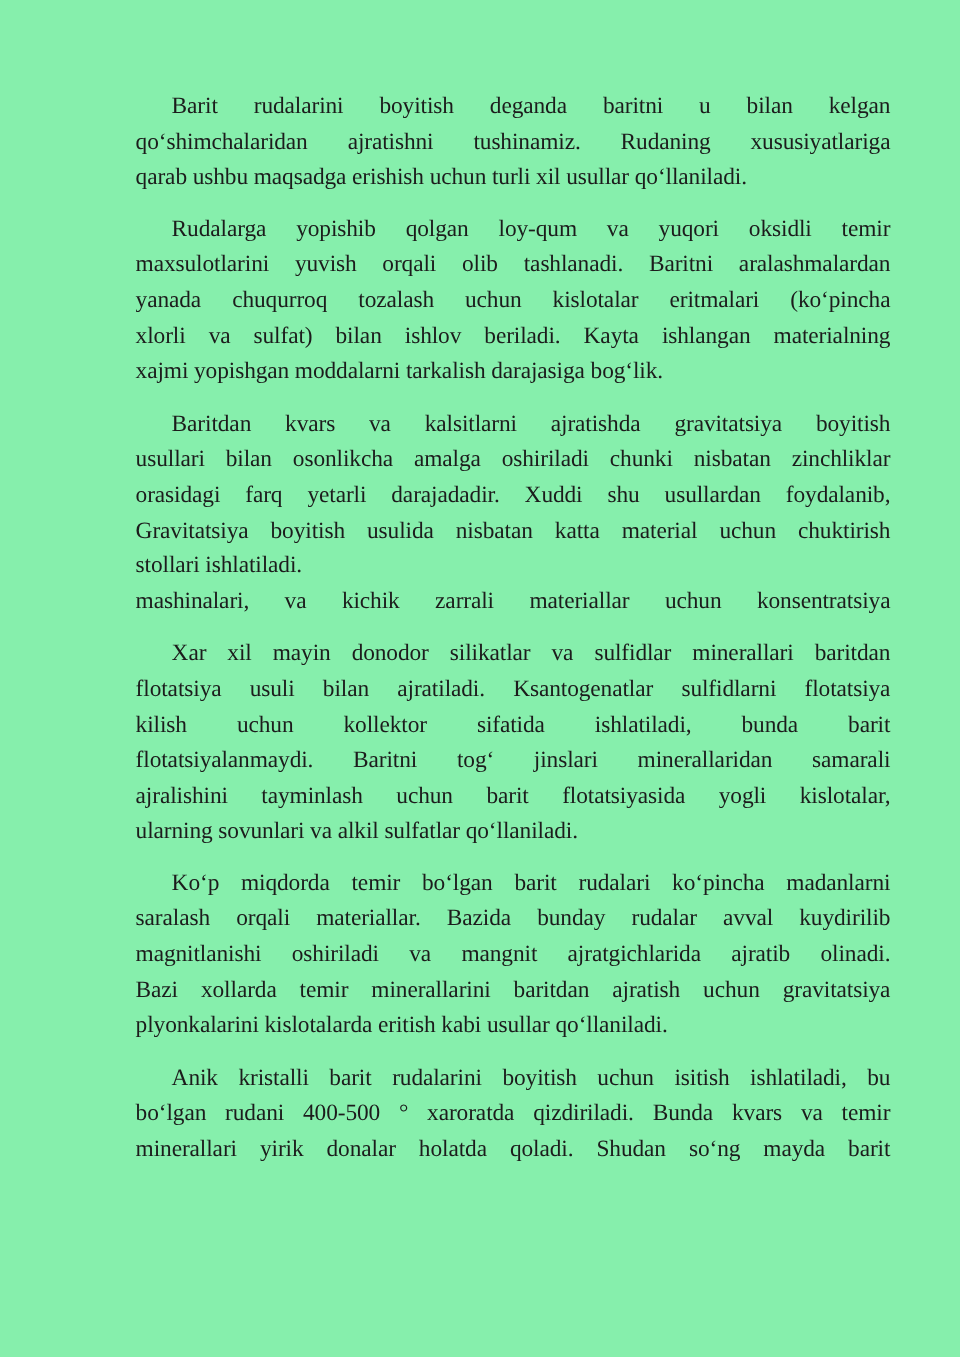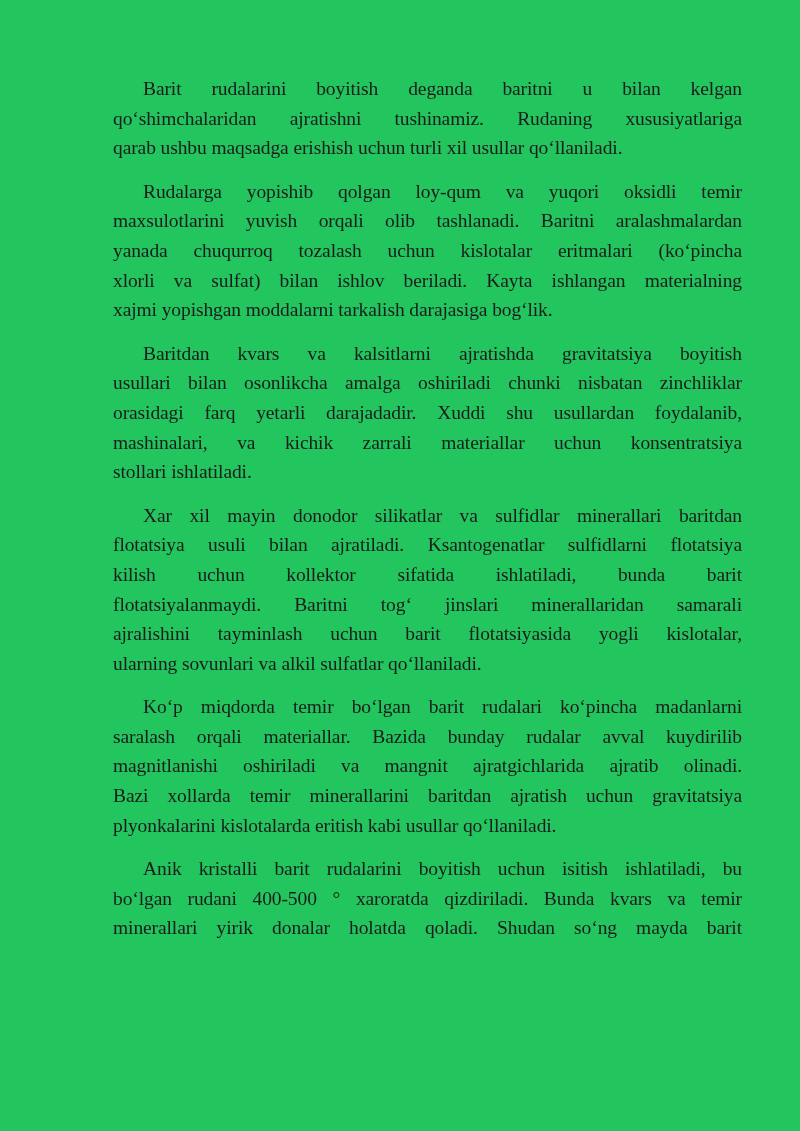--- a/index.html
+++ b/index.html
@@ -4,21 +4,21 @@
 <style>
   html, body {
     margin: 0;
     padding: 0;
     background: #ffffff;
   }
   .page {
     position: relative;
     width: 800px;
     height: 1131px;
-    background: #22c55e;
+    background: #86efac;
     overflow: hidden;
     font-family: "Liberation Serif", "DejaVu Serif", serif;
   }
   .text-block {
     position: absolute;
     top: 74px;
     left: 113px;
     width: 629px;
     color: #1c1c1c;
   }
@@ -55,22 +55,23 @@
         <div class="line first">Rudalarga yopishib qolgan loy-qum va yuqori oksidli temir</div>
         <div class="line">maxsulotlarini yuvish orqali olib tashlanadi. Baritni aralashmalardan</div>
         <div class="line">yanada chuqurroq tozalash uchun kislotalar eritmalari (koʻpincha</div>
         <div class="line">xlorli va sulfat) bilan ishlov beriladi. Kayta ishlangan materialning</div>
         <div class="line end">xajmi yopishgan moddalarni tarkalish darajasiga bogʻlik.</div>
       </div>
       <div class="paragraph">
         <div class="line first">Baritdan kvars va kalsitlarni ajratishda gravitatsiya boyitish</div>
         <div class="line">usullari bilan osonlikcha amalga oshiriladi chunki nisbatan zinchliklar</div>
         <div class="line">orasidagi farq yetarli darajadadir. Xuddi shu usullardan foydalanib,</div>
+        <div class="line">Gravitatsiya boyitish usulida nisbatan katta material uchun chuktirish</div>
+        <div class="line end">stollari ishlatiladi.</div>
         <div class="line">mashinalari, va kichik zarrali materiallar uchun konsentratsiya</div>
-        <div class="line end">stollari ishlatiladi.</div>
       </div>
       <div class="paragraph">
         <div class="line first">Xar xil mayin donodor silikatlar va sulfidlar minerallari baritdan</div>
         <div class="line">flotatsiya usuli bilan ajratiladi. Ksantogenatlar sulfidlarni flotatsiya</div>
         <div class="line">kilish uchun kollektor sifatida ishlatiladi, bunda barit</div>
         <div class="line">flotatsiyalanmaydi. Baritni togʻ jinslari minerallaridan samarali</div>
         <div class="line">ajralishini tayminlash uchun barit flotatsiyasida yogli kislotalar,</div>
         <div class="line end">ularning sovunlari va alkil sulfatlar qoʻllaniladi.</div>
       </div>
       <div class="paragraph">

